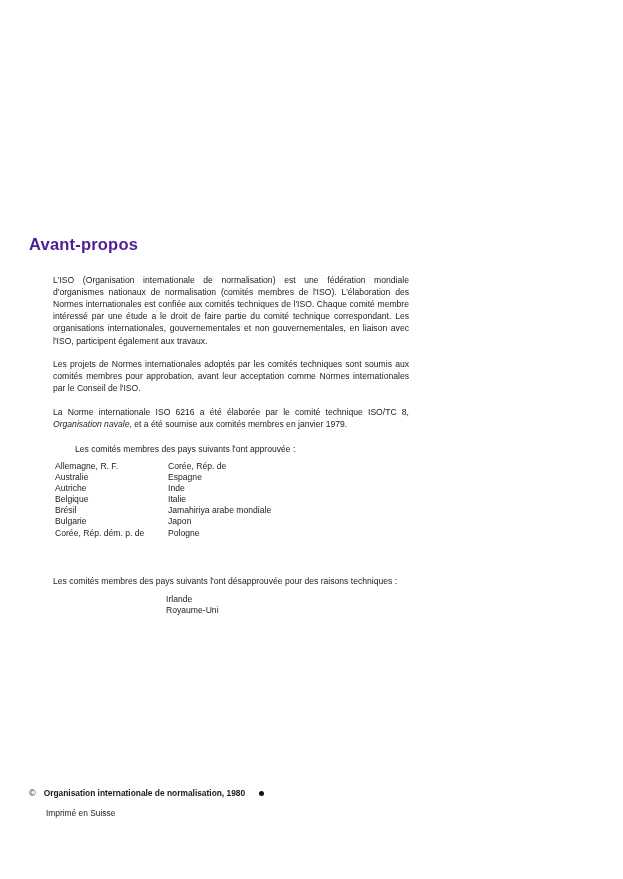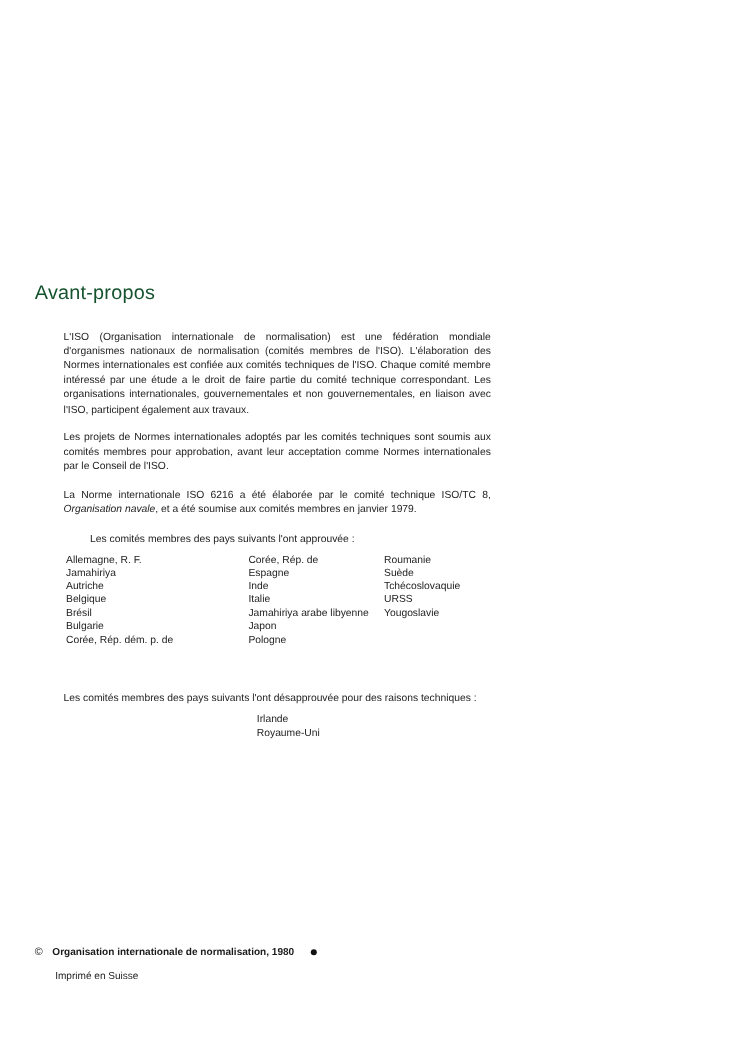--- a/index.html
+++ b/index.html
@@ -1,30 +1,30 @@
 <!DOCTYPE html>
 <html><head>
 <meta charset="utf-8">
 <style>
   html, body { margin:0; padding:0; }
   body { width:623px; height:879px; background:#ffffff; position:relative; overflow:hidden;
          font-family:"Liberation Sans", "DejaVu Sans", sans-serif; color:#1a1a1a; }
-  .title { position:absolute; left:29px; top:235px; font-size:16.5px; font-weight:normal; letter-spacing:0.2px; color:#14532d; }
+  .title { position:absolute; left:29px; top:235px; font-size:16.5px; font-weight:bold; letter-spacing:0.2px; color:#4c1d95; }
   .para { position:absolute; left:29px; width:356px; font-size:8.6px; line-height:12.2px; text-align:justify; color:#222;margin-left:24px; }
   .p1 { top:265px; }
   .p2 { top:349px; }
   .p3 { top:397px; }
   .p4 { top:434px;padding-left:22px; }
   .cols { position:absolute; left:55px; top:461px; display:flex; font-size:8.6px; line-height:11.1px; color:#222;justify-content:flex-end; }
   .col { display:flex; flex-direction:column; }
   .col1 { width:113px; }
-  .col2 { width:113px;margin-left:39px; }
+  .col2 { width:113px; }
   .col3 { width:120px; }
   .p5 { top:566px; }
-  .dis { position:absolute; left:166px; top:594px; font-size:8.6px; line-height:11.3px; color:#222; display:flex; flex-direction:column;margin-left:48px; }
+  .dis { position:absolute; left:166px; top:594px; font-size:8.6px; line-height:11.3px; color:#222; display:flex; flex-direction:column; }
   .footer1 { position:absolute; left:29px; top:788px; font-size:8.4px; font-weight:bold; color:#1a1a1a; display:flex; gap:8px; align-items:center; }
   .footer2 { position:absolute; left:29px; top:808px; font-size:8.4px; color:#222;margin-left:17px; }
   .dot { display:inline-block; width:5px; height:5px; border-radius:50%; background:#111; margin-left:6px; }
   .copy { font-weight:normal; font-size:9px; }
   em { font-style:italic; }
 </style>
 </head>
 <body>
 
 <div class="title">Avant-propos</div>
@@ -32,42 +32,35 @@
 <p class="para p1">L'ISO (Organisation internationale de normalisation) est une fédération mondiale d'organismes nationaux de normalisation (comités membres de l'ISO). L'élaboration des Normes internationales est confiée aux comités techniques de l'ISO. Chaque comité membre intéressé par une étude a le droit de faire partie du comité technique correspondant. Les organisations internationales, gouvernementales et non gouvernementales, en liaison avec l'ISO, participent également aux travaux.</p>
 <p class="para p2">Les projets de Normes internationales adoptés par les comités techniques sont soumis aux comités membres pour approbation, avant leur acceptation comme Normes internationales par le Conseil de l'ISO.</p>
 
 <p class="para p3"><span>La Norme internationale ISO 6216 a été élaborée par le comité technique ISO/TC 8, </span><em>Organisation navale</em><span>, et a été soumise aux comités membres en janvier 1979.</span></p>
 
 <p class="para p4">Les comités membres des pays suivants l'ont approuvée :</p>
 
 <div class="cols">
   <div class="col col1">
     <span>Allemagne, R. F.</span>
-    <span>Jamahiriya</span>
+    <span>Australie</span>
     <span>Autriche</span>
     <span>Belgique</span>
     <span>Brésil</span>
     <span>Bulgarie</span>
     <span>Corée, Rép. dém. p. de</span>
   </div>
   <div class="col col2">
     <span>Corée, Rép. de</span>
     <span>Espagne</span>
     <span>Inde</span>
     <span>Italie</span>
-    <span>Jamahiriya arabe libyenne</span>
+    <span>Jamahiriya arabe mondiale</span>
     <span>Japon</span>
     <span>Pologne</span>
-  </div>
-  <div class="col col3">
-    <span>Roumanie</span>
-    <span>Suède</span>
-    <span>Tchécoslovaquie</span>
-    <span>URSS</span>
-    <span>Yougoslavie</span>
   </div>
 </div>
 
 <p class="para p5">Les comités membres des pays suivants l'ont désapprouvée pour des raisons techniques :</p>
 
 <div class="dis">
   <span>Irlande</span>
   <span>Royaume-Uni</span>
 </div>
 

